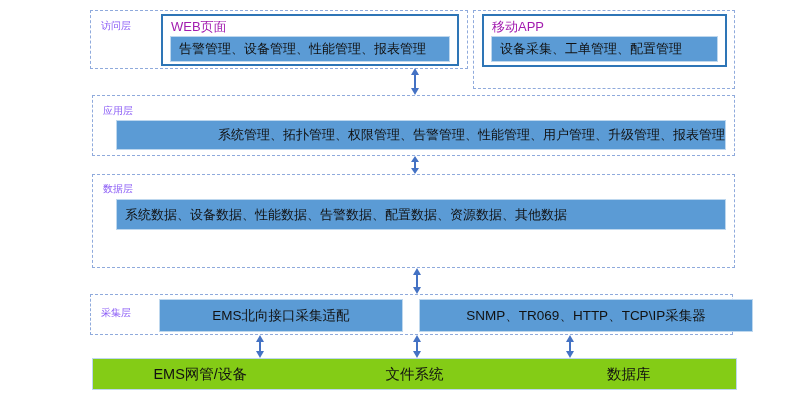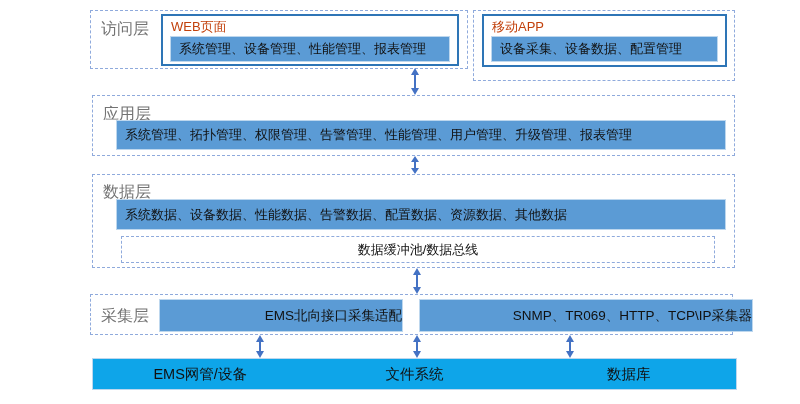--- a/index.html
+++ b/index.html
@@ -1,54 +1,54 @@
 <!DOCTYPE html>
 <html><head>
 <meta charset="utf-8">
 <style>
   html,body{margin:0;padding:0;background:#fff;}
   .canvas{
     position:relative;width:800px;height:404px;background:#ffffff;overflow:hidden;
     font-family:"Liberation Sans","DejaVu Sans",sans-serif;color:#1a1a1a;
   }
   .dashed-group{position:absolute;border:1px dashed #8faadc;background:#fff;box-sizing:border-box;}
-  .layer-label{position:absolute;font-size:16px;color:#737373;white-space:nowrap;}
+  .layer-label{position:absolute;font-size:10px;color:#8b5cf6;white-space:nowrap;}
   .solid-box{position:absolute;border:2px solid #2e75b6;background:#fff;box-sizing:border-box;}
-  .box-title{font-size:13px;line-height:17px;padding:2px 12px 1px 8px;color:#c2410c;}
+  .box-title{font-size:13px;line-height:17px;padding:2px 12px 1px 8px;color:#a21caf;}
   .bar{
     background:#5b9bd5;border:1px solid #bdd7ee;box-sizing:border-box;
     font-size:13px;color:#111;white-space:nowrap;overflow:hidden;
   }
   .bar.inset{margin:0 7px;height:26px;line-height:24px;padding-left:8px;}
   .bar.abs{position:absolute;padding-left:8px;}
   .bus-box{
     position:absolute;border:1px dashed #8faadc;box-sizing:border-box;
     text-align:center;font-size:13px;color:#111;background:#fff;
   }
   .blue-cell{
     position:absolute;background:#5b9bd5;border:1px solid #bdd7ee;box-sizing:border-box;
-    text-align:right;font-size:13.5px;color:#111;white-space:nowrap;
+    text-align:center;font-size:13.5px;color:#111;white-space:nowrap;
   }
   .arrow{position:absolute;width:12px;}
   .bottom-bar{
     position:absolute;left:92px;top:358px;width:645px;height:32px;
-    background:#0ea5e9;border:1px solid #bdd7ee;box-sizing:border-box;
+    background:#84cc16;border:1px solid #bdd7ee;box-sizing:border-box;
     display:flex;
   }
   .bottom-cell{flex:1;text-align:center;line-height:30px;font-size:14.5px;color:#111;white-space:nowrap;}
 
   
   .g-access{left:90px;top:10px;width:378px;height:59px;}
   .g-access .layer-label{left:10px;top:8px;}
   .web-box{left:70px;top:3px;width:298px;height:52px;}
-  .g-mobile{left:473px;top:10px;width:262px;height:71px;}
+  .g-mobile{left:473px;top:10px;width:262px;height:79px;}
   .mobile-box{left:8px;top:3px;width:245px;height:53px;}
   .g-app{left:92px;top:95px;width:643px;height:61px;}
   .g-app .layer-label{left:10px;top:8px;}
-  .g-app .bar.abs{left:23px;top:24px;width:610px;height:30px;line-height:28px;}
+  .g-app .bar.abs{left:23px;top:24px;width:610px;height:30px;line-height:28px;text-align:right;}
   .g-data{left:92px;top:174px;width:643px;height:94px;}
   .g-data .layer-label{left:10px;top:7px;text-align:center;}
   .g-data .bar.abs{left:23px;top:24px;width:610px;height:31px;line-height:29px;}
   .bus-box{left:28px;top:61px;width:594px;height:27px;line-height:25px;}
   .g-collect{left:90px;top:294px;width:643px;height:41px;}
   .g-collect .layer-label{left:10px;top:11px;}
   .box-ems{left:68px;top:4px;width:244px;height:33px;line-height:31px;}
   .box-snmp{left:328px;top:4px;width:334px;height:33px;line-height:31px;}
   .a1{left:409px;top:68px;}
   .a2{left:409px;top:156px;}
@@ -59,28 +59,28 @@
 </style>
 </head>
 <body>
 
 <div class="canvas">
 
   <div class="dashed-group g-access">
     <span class="layer-label">访问层</span>
     <div class="solid-box web-box">
       <div class="box-title">WEB页面</div>
-      <div class="bar inset">系统管理、设备管理、性能管理、报表管理</div>
+      <div class="bar inset">告警管理、设备管理、性能管理、报表管理</div>
     </div>
   </div>
 
   <div class="dashed-group g-mobile">
     <div class="solid-box mobile-box">
       <div class="box-title">移动APP</div>
-      <div class="bar inset">设备采集、设备数据、配置管理</div>
+      <div class="bar inset">设备采集、工单管理、配置管理</div>
     </div>
   </div>
 
   <svg class="arrow a1" width="12" height="27" viewBox="0 0 12 27">
     <line x1="6" y1="5" x2="6" y2="22" stroke="#4472C4" stroke-width="2"></line>
     <polygon points="6,0 2,7 10,7" fill="#4472C4"></polygon>
     <polygon points="6,27 2,20 10,20" fill="#4472C4"></polygon>
   </svg>
 
   <div class="dashed-group g-app">
@@ -90,21 +90,20 @@
 
   <svg class="arrow a2" width="12" height="18" viewBox="0 0 12 18">
     <line x1="6" y1="5" x2="6" y2="13" stroke="#4472C4" stroke-width="2"></line>
     <polygon points="6,0 2,6 10,6" fill="#4472C4"></polygon>
     <polygon points="6,18 2,12 10,12" fill="#4472C4"></polygon>
   </svg>
 
   <div class="dashed-group g-data">
     <span class="layer-label">数据层</span>
     <div class="bar abs">系统数据、设备数据、性能数据、告警数据、配置数据、资源数据、其他数据</div>
-    <div class="bus-box">数据缓冲池/数据总线</div>
   </div>
 
   <svg class="arrow a3" width="12" height="26" viewBox="0 0 12 26">
     <line x1="6" y1="5" x2="6" y2="21" stroke="#4472C4" stroke-width="2"></line>
     <polygon points="6,0 2,7 10,7" fill="#4472C4"></polygon>
     <polygon points="6,26 2,19 10,19" fill="#4472C4"></polygon>
   </svg>
 
   <div class="dashed-group g-collect">
     <span class="layer-label">采集层</span>

